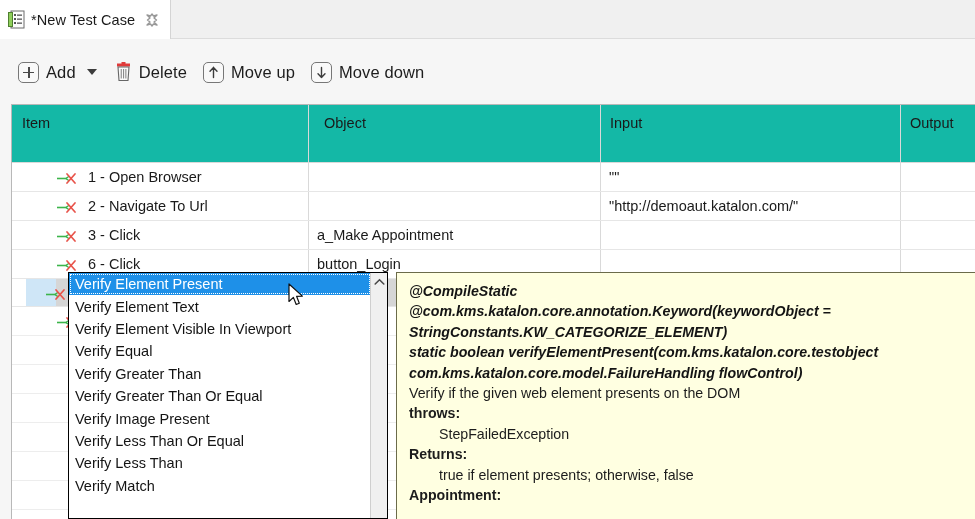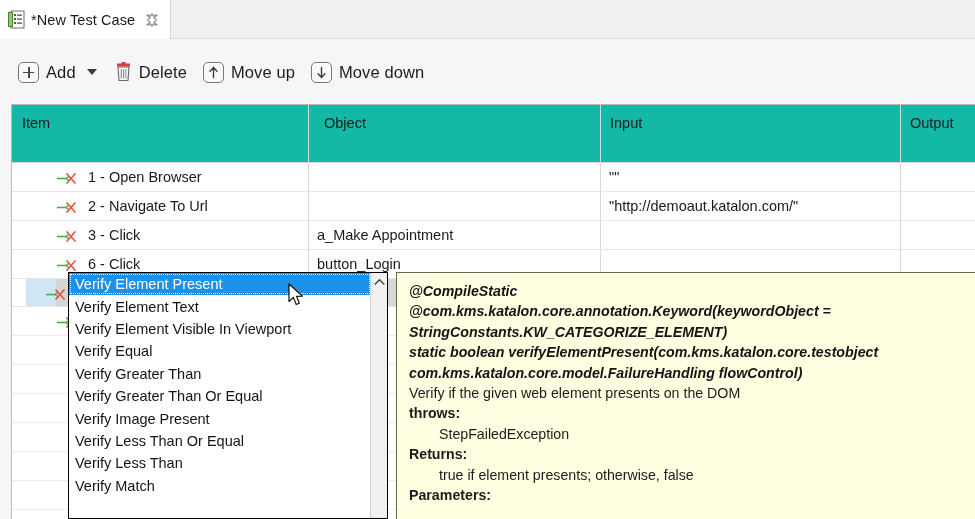--- a/index.html
+++ b/index.html
@@ -446,16 +446,16 @@
     <div class="tt-line tt-sig">@CompileStatic</div>
     <div class="tt-line tt-sig">@com.kms.katalon.core.annotation.Keyword(keywordObject =</div>
     <div class="tt-line tt-sig">StringConstants.KW_CATEGORIZE_ELEMENT)</div>
     <div class="tt-line tt-sig">static boolean verifyElementPresent(com.kms.katalon.core.testobject</div>
     <div class="tt-line tt-sig">com.kms.katalon.core.model.FailureHandling flowControl)</div>
     <div class="tt-line">Verify if the given web element presents on the DOM</div>
     <div class="tt-line tt-bold">throws:</div>
     <div class="tt-line tt-ind">StepFailedException</div>
     <div class="tt-line tt-bold">Returns:</div>
     <div class="tt-line tt-ind">true if element presents; otherwise, false</div>
-    <div class="tt-line tt-bold">Parameters:</div>
+    <div class="tt-line tt-bold">Appointment:</div>
   </div>
 
 </div>
 
 </body></html>

